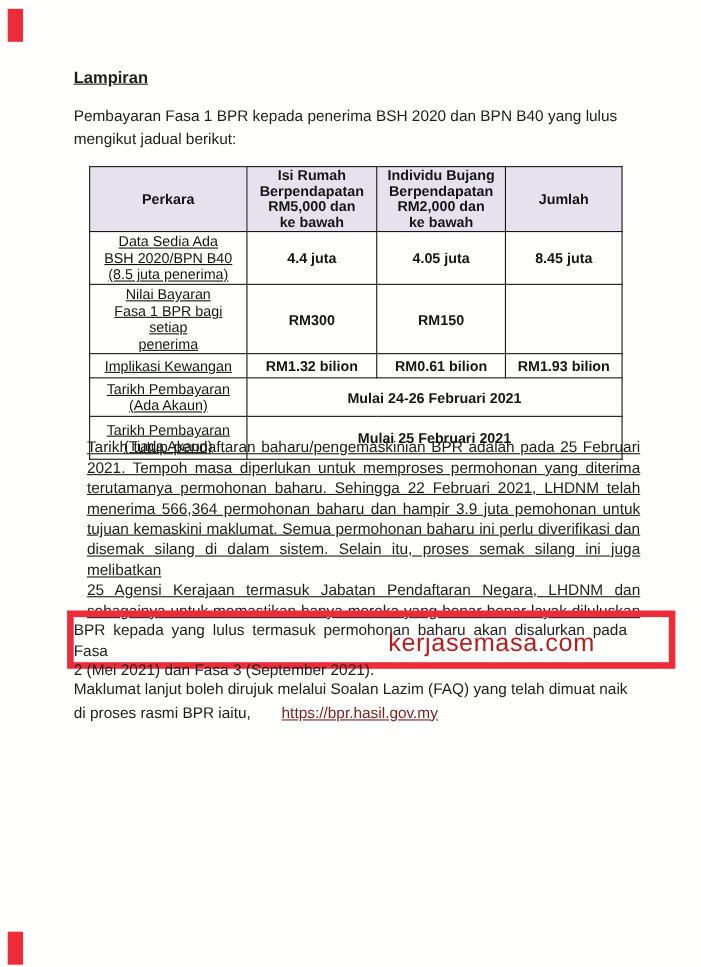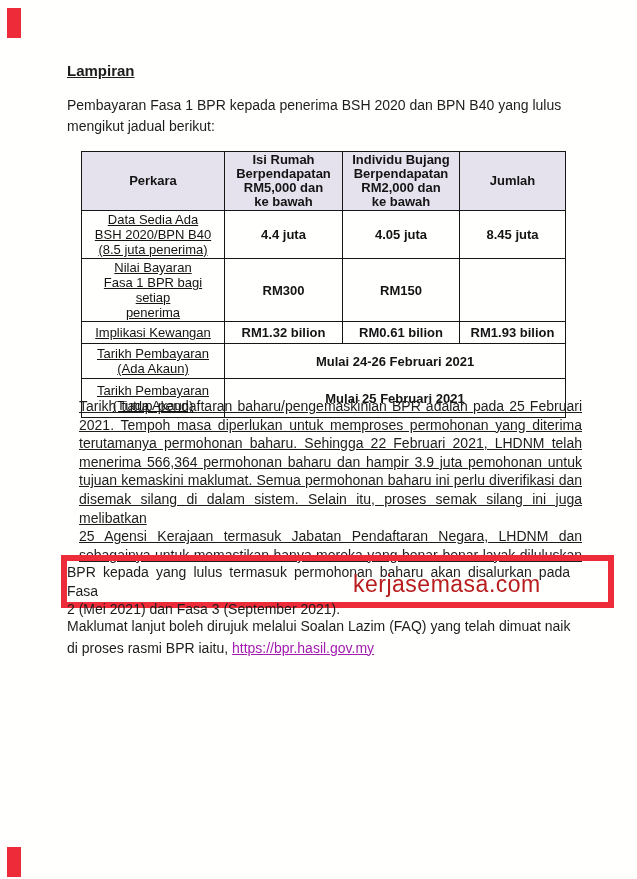--- a/index.html
+++ b/index.html
@@ -50,21 +50,21 @@
   .hl-text div:first-child { text-align:justify; text-align-last:justify; }
   #watermark {
     position:absolute; left:286px; top:10px;
     font-size:23px; color:#b91c1c; letter-spacing:0.5px; white-space:nowrap;
   }
 
   #para3 {
     position:absolute; left:67px; top:616px; width:504px;
     font-size:14px; line-height:21.5px;
   }
-  #para3 a { color:#a21caf; text-decoration:underline; }
+  #para3 a { color:#7f1d1d; text-decoration:underline;margin-left:24px; }
 </style>
 </head>
 <body>
 
 <div class="corner-mark top"></div>
 <div class="corner-mark bottom"></div>
 
 <div id="title">Lampiran</div>
 
 <div id="intro">

